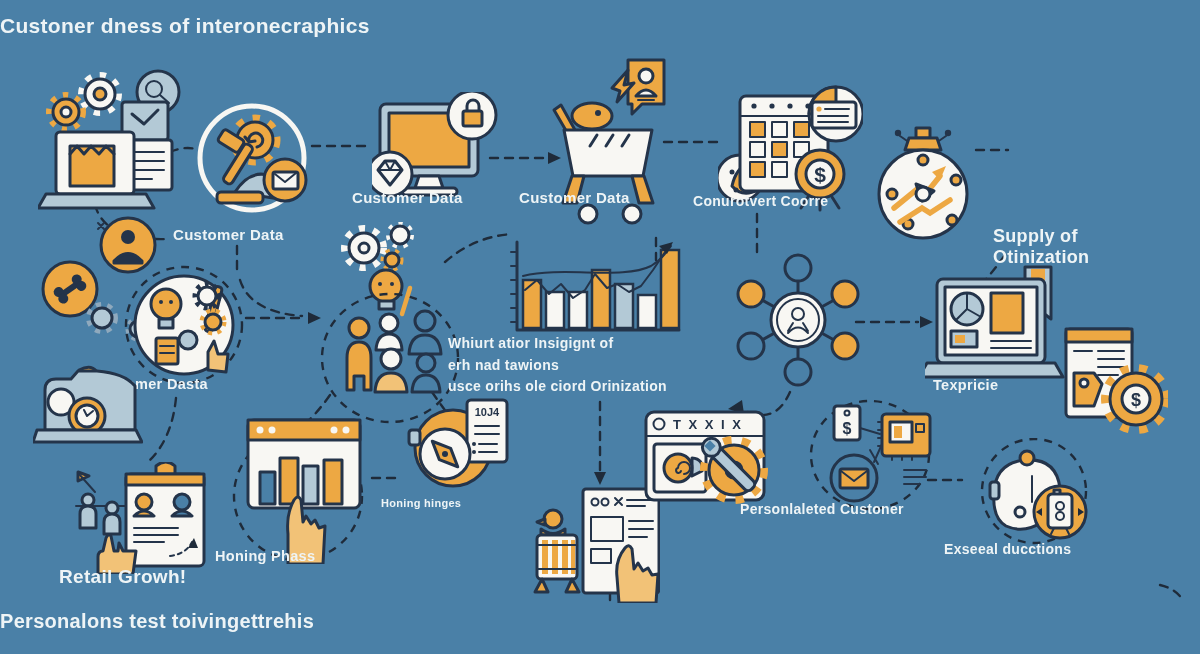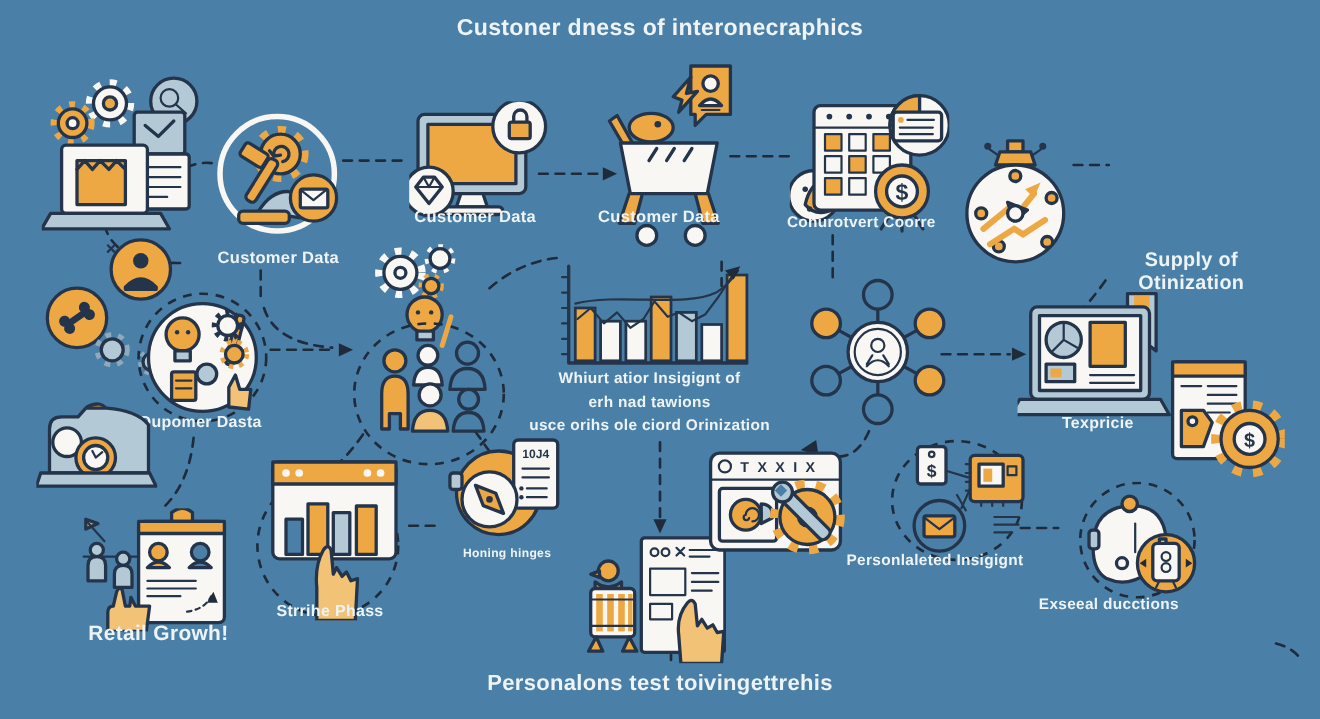--- a/index.html
+++ b/index.html
@@ -1,19 +1,19 @@
 <!DOCTYPE html>
 <html><head>
 <meta charset="utf-8">
 <style>
   html,body{margin:0;padding:0;background:#3c6b8f;}
   .stage{position:relative;width:1200px;height:654px;background:#4A80A7;overflow:hidden;
          font-family:"Liberation Sans",sans-serif;}
   .node{position:absolute;}
-  .lbl{position:absolute;color:#EEF4F6;font-weight:700;text-align:center;letter-spacing:.3px;}
+  .lbl{position:absolute;color:#EEF4F6;font-weight:700;letter-spacing:.3px;}
   
   .s{stroke:#24344A;stroke-width:3;stroke-linecap:round;stroke-linejoin:round;fill:none;}
   .s2{stroke-width:2;}
   .fo{fill:#EDA843;}
   .fw{fill:#F8F7F3;}
   .fb{fill:#B3C9D6;}
   .fd{fill:#24344A;}
   .fbg{fill:#4A80A7;}
   .fskin{fill:#F2C277;}
   .gteeth{fill:none;stroke-linecap:butt;}
@@ -382,21 +382,21 @@
         <circle class="fw" cx="40" cy="18" r="3.5"></circle>
       <circle class="fw" cx="102" cy="18" r="3.5"></circle>
         <circle class="fw" cx="114" cy="18" r="3.5"></circle>
       <rect class="s fbg" x="28" y="60" width="15" height="32"></rect>
       <rect class="s fo" x="48" y="46" width="18" height="46"></rect>
       <rect class="s fb" x="71" y="54" width="15" height="38"></rect>
       <rect class="s fo" x="92" y="48" width="18" height="44"></rect>
       <path class="s fskin" d="M56,152 v-30 q-2,-20 6,-34 q4,-6 7,0 l2,22 3,-6 5,8 4,-4 4,8 6,-2 -2,38 z"></path>
     </svg>
   </div>
-  <div class="lbl" style="left:215px;top:548px;width:170px;font-size:14.5px">Strrihe Phass</div>
+  <div class="lbl" style="left:215px;top:548px;width:170px;font-size:14.5px">Honing Phass</div>
 
   <div class="node" style="left:405px;top:398px">
     <svg width="105" height="102" viewBox="0 0 105 102">
       <circle class="s fo" cx="48" cy="50" r="38"></circle>
       <rect class="s fb" x="4" y="32" width="11" height="15" rx="3"></rect>
       <rect class="s fb" x="80" y="28" width="11" height="15" rx="3"></rect>
       <rect class="s fw" x="62" y="2" width="40" height="62" rx="4"></rect>
       <text class="svgt" x="82" y="18" font-size="11" text-anchor="middle">10J4</text>
       <path class="s s2" d="M70,28 h24 M70,36 h24 M74,46 h18 M74,54 h18"></path>
       <circle class="fd" cx="69" cy="46" r="2"></circle>
@@ -466,38 +466,38 @@
       <rect class="fo" x="86" y="28" width="8" height="12"></rect>
       <rect class="s s2" x="108" y="26" width="8" height="8" fill="none"></rect>
       <path class="s s2" d="M70,24 h4 M70,32 h4 M70,40 h4 M70,48 h4 M84,58 v4 M94,58 v4 M104,58 v4"></path>
       <circle class="s" fill="#EDE8E0" cx="46" cy="80" r="23"></circle>
       <rect class="s fo" x="32" y="71" width="28" height="19" rx="2"></rect>
       <path class="s s2" d="M33,73 l13,10 13,-10"></path>
       <path class="s s2" d="M96,72 h22 M96,79 h22 M96,86 h16"></path>
     </svg>
   </div>
   <div class="lbl" style="left:740px;top:500px;width:220px;font-size:14px;line-height:18px">
-    <div>Personlaleted Insigignt</div>
+    <div>Personlaleted Custoner</div>
   </div>
 
   <div class="node" style="left:978px;top:438px">
     <svg width="115" height="115" viewBox="0 0 115 115">
       <circle class="dashring" cx="56" cy="53" r="52"></circle>
       <path class="s fw" d="M28,88 q-14,-8 -12,-34 q2,-30 32,-32 q30,-2 34,28 q2,16 -8,26 l-10,8 q-18,12 -36,4 z"></path>
       <rect class="s fb" x="12" y="44" width="9" height="17" rx="3"></rect>
       <circle class="s fo" cx="49" cy="20" r="7"></circle>
       <path class="s s2" d="M54,38 v26"></path>
       <circle class="s fw" cx="42" cy="74" r="5"></circle>
       <circle class="s fo" cx="82" cy="74" r="26"></circle>
       <rect class="s fw" x="76" y="52" width="6" height="5"></rect>
       <rect class="s fw" x="70" y="56" width="24" height="34" rx="4"></rect>
       <circle class="s s2" cx="82" cy="68" r="4"></circle>
         <circle class="s s2" cx="82" cy="78" r="4"></circle>
       <polygon class="ah" points="64,70 58,74 64,78"></polygon>
       <polygon class="ah" points="100,70 106,74 100,78"></polygon>
       <path class="s s2" d="M76,90 l-3,6 M88,90 l3,6"></path>
     </svg>
   </div>
-  <div class="lbl" style="left:923px;top:541px;width:170px;font-size:14px">Exseeal ducctions</div>
+  <div class="lbl" style="left:944px;top:541px;width:170px;font-size:14px">Exseeal ducctions</div>
 
   <div class="lbl" style="left:0;top:610px;width:1200px;font-size:20px">Personalons test toivingettrehis</div>
 
 </div>
 
 </body></html>

